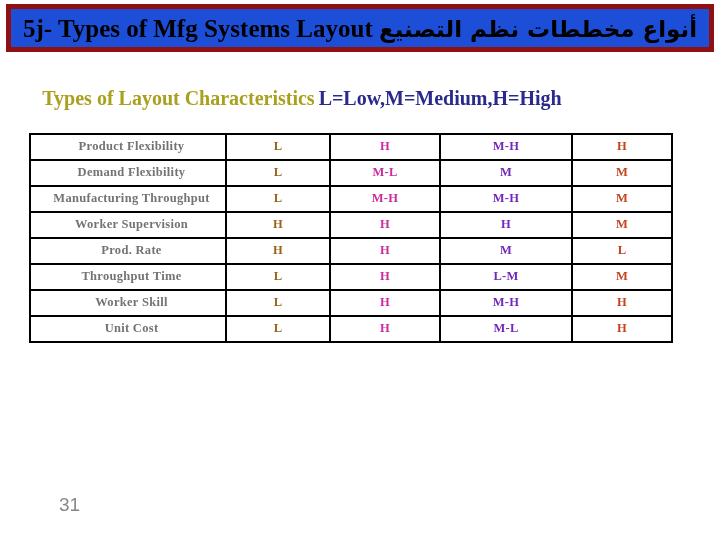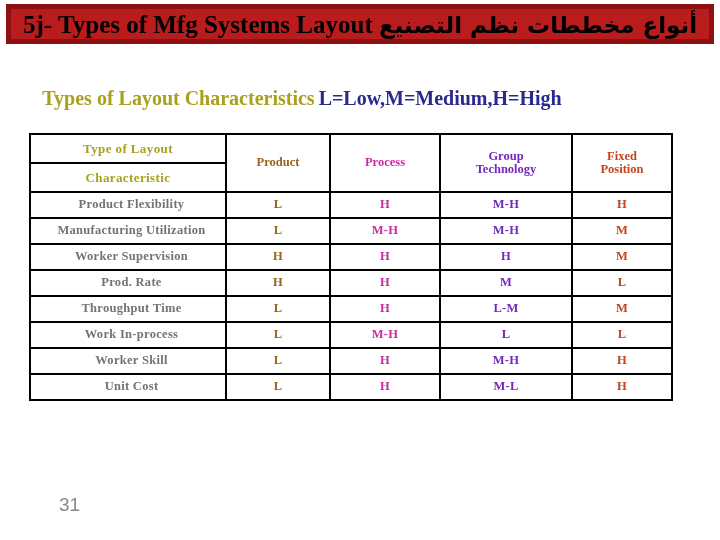--- a/index.html
+++ b/index.html
@@ -14,23 +14,23 @@
     overflow: hidden;
     font-family: "Liberation Serif", "DejaVu Serif", serif;
   }
 
   
   .title-banner {
     position: absolute;
     left: 6px;
     top: 4px;
     width: 708px;
-    height: 40px;
+    height: 48px;
     box-sizing: border-box;
-    background: #b91c1c;
+    background: #1d4ed8;
     border: 5px solid #8e1010;
     display: flex;
     align-items: center;
     justify-content: center;
   }
   .title-text {
     font-family: "Liberation Serif", "DejaVu Serif", serif;
     font-size: 25px;
     font-weight: bold;
     color: #000000;
@@ -153,45 +153,36 @@
 
 <table class="layout-table">
   <colgroup>
     <col class="col-label">
     <col class="col-prod">
     <col class="col-proc">
     <col class="col-gt">
     <col class="col-fp">
   </colgroup>
   <tbody id="table-body">
-    <tr>
-      <td class="hdr-stack" rowspan="1">
-        <span class="stack-top">Type of Layout</span>
-        <span class="stack-bot">Characteristic</span>
-      </td>
-      <td class="hdr c-prod">Product</td>
-      <td class="hdr c-proc">Process</td>
-      <td class="hdr c-gt two-line">
-        <span>Group</span><br>
-        <span>Technology</span>
-      </td>
-      <td class="hdr c-fp two-line">
-        <span>Fixed</span><br>
-        <span>Position</span>
-      </td>
-    </tr>
   <tr>
         <td class="c-label val">Product Flexibility</td>
         <td class="c-prod val">L</td>
         <td class="c-proc val">H</td>
         <td class="c-gt val">M-H</td>
         <td class="c-fp val">H</td>
       </tr>
       <tr>
-        <td class="c-label val">Manufacturing Utilization</td>
+        <td class="c-label val">Demand Flexibility</td>
+        <td class="c-prod val">L</td>
+        <td class="c-proc val">M-L</td>
+        <td class="c-gt val">M</td>
+        <td class="c-fp val">M</td>
+      </tr>
+      <tr>
+        <td class="c-label val">Manufacturing Throughput</td>
         <td class="c-prod val">L</td>
         <td class="c-proc val">M-H</td>
         <td class="c-gt val">M-H</td>
         <td class="c-fp val">M</td>
       </tr>
       <tr>
         <td class="c-label val">Worker Supervision</td>
         <td class="c-prod val">H</td>
         <td class="c-proc val">H</td>
         <td class="c-gt val">H</td>
@@ -205,27 +196,20 @@
         <td class="c-fp val">L</td>
       </tr>
       <tr>
         <td class="c-label val">Throughput Time</td>
         <td class="c-prod val">L</td>
         <td class="c-proc val">H</td>
         <td class="c-gt val">L-M</td>
         <td class="c-fp val">M</td>
       </tr>
       <tr>
-        <td class="c-label val">Work In-process</td>
-        <td class="c-prod val">L</td>
-        <td class="c-proc val">M-H</td>
-        <td class="c-gt val">L</td>
-        <td class="c-fp val">L</td>
-      </tr>
-      <tr>
         <td class="c-label val">Worker Skill</td>
         <td class="c-prod val">L</td>
         <td class="c-proc val">H</td>
         <td class="c-gt val">M-H</td>
         <td class="c-fp val">H</td>
       </tr>
       <tr>
         <td class="c-label val">Unit Cost</td>
         <td class="c-prod val">L</td>
         <td class="c-proc val">H</td>

